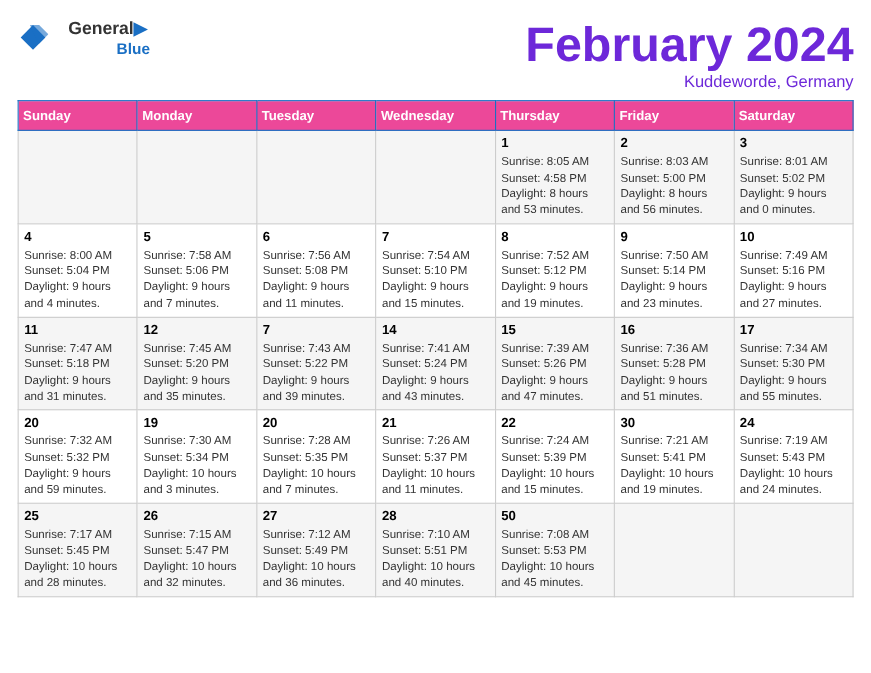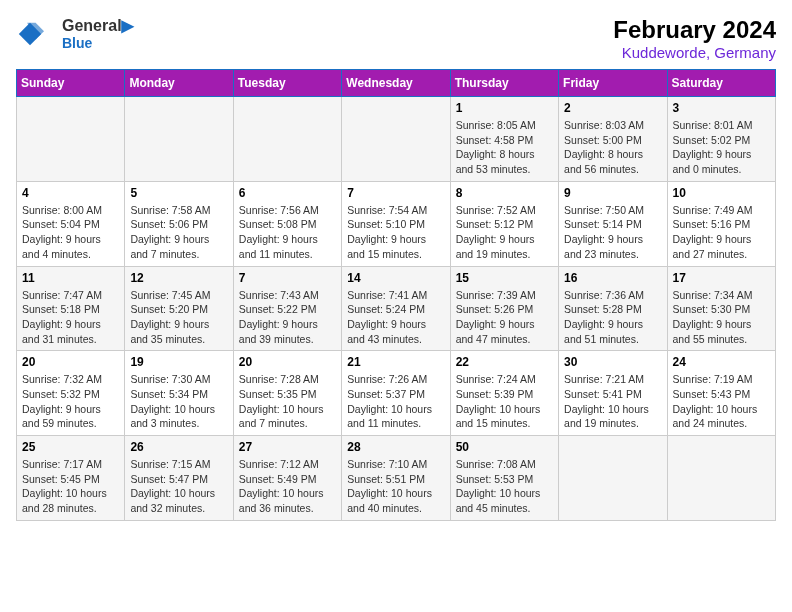--- a/index.html
+++ b/index.html
@@ -22,35 +22,35 @@
       gap: 18px;
     }
     .logo-icon {
       width: 28px;
       height: 28px;
     }
     .title-block {
       text-align: right;
     }
     .main-title {
-      font-size: 24px;
+      font-size: 44px;
       font-weight: bold;
-      color: #000000;
+      color: #6d28d9;
     }
     .subtitle {
       font-size: 15px;
       color: #6d28d9;
     }
     table {
       width: 100%;
       border-collapse: collapse;
       font-size: 11px;
     }
     thead th {
-      background-color: #a21caf;
+      background-color: #ec4899;
       color: #fff;
       padding: 6px 4px;
       text-align: left;
       font-size: 12px;
       font-weight: bold;
       border: 1px solid #1a6fc4;
     }
     tbody td {
       border: 1px solid #ccc;
       vertical-align: top;
@@ -82,21 +82,21 @@
 <body>
 
 <div class="header">
   <div class="logo">
     <svg class="logo-icon" viewBox="0 0 40 40">
       <polygon points="20,4 36,20 20,36 4,20" fill="#1a6fc4"></polygon>
       <polygon points="28,4 40,16 28,28 16,4" fill="#1a6fc4" opacity="0.6"></polygon>
     </svg>
     <div>
       <div style="font-size:16px;font-weight:bold;color:#333;">General<span style="color:#1a6fc4;">▶</span></div>
-      <div style="font-size:14px;font-weight:bold;color:#1a6fc4;">Blue</div>
+      <div style="font-size:14px;font-weight:bold;color:#1a6fc4;margin-left:44px;">Blue</div>
     </div>
   </div>
   <div class="title-block">
     <div class="main-title">February 2024</div>
     <div class="subtitle">Kuddeworde, Germany</div>
   </div>
 </div>
 
 <table>
   <thead>

